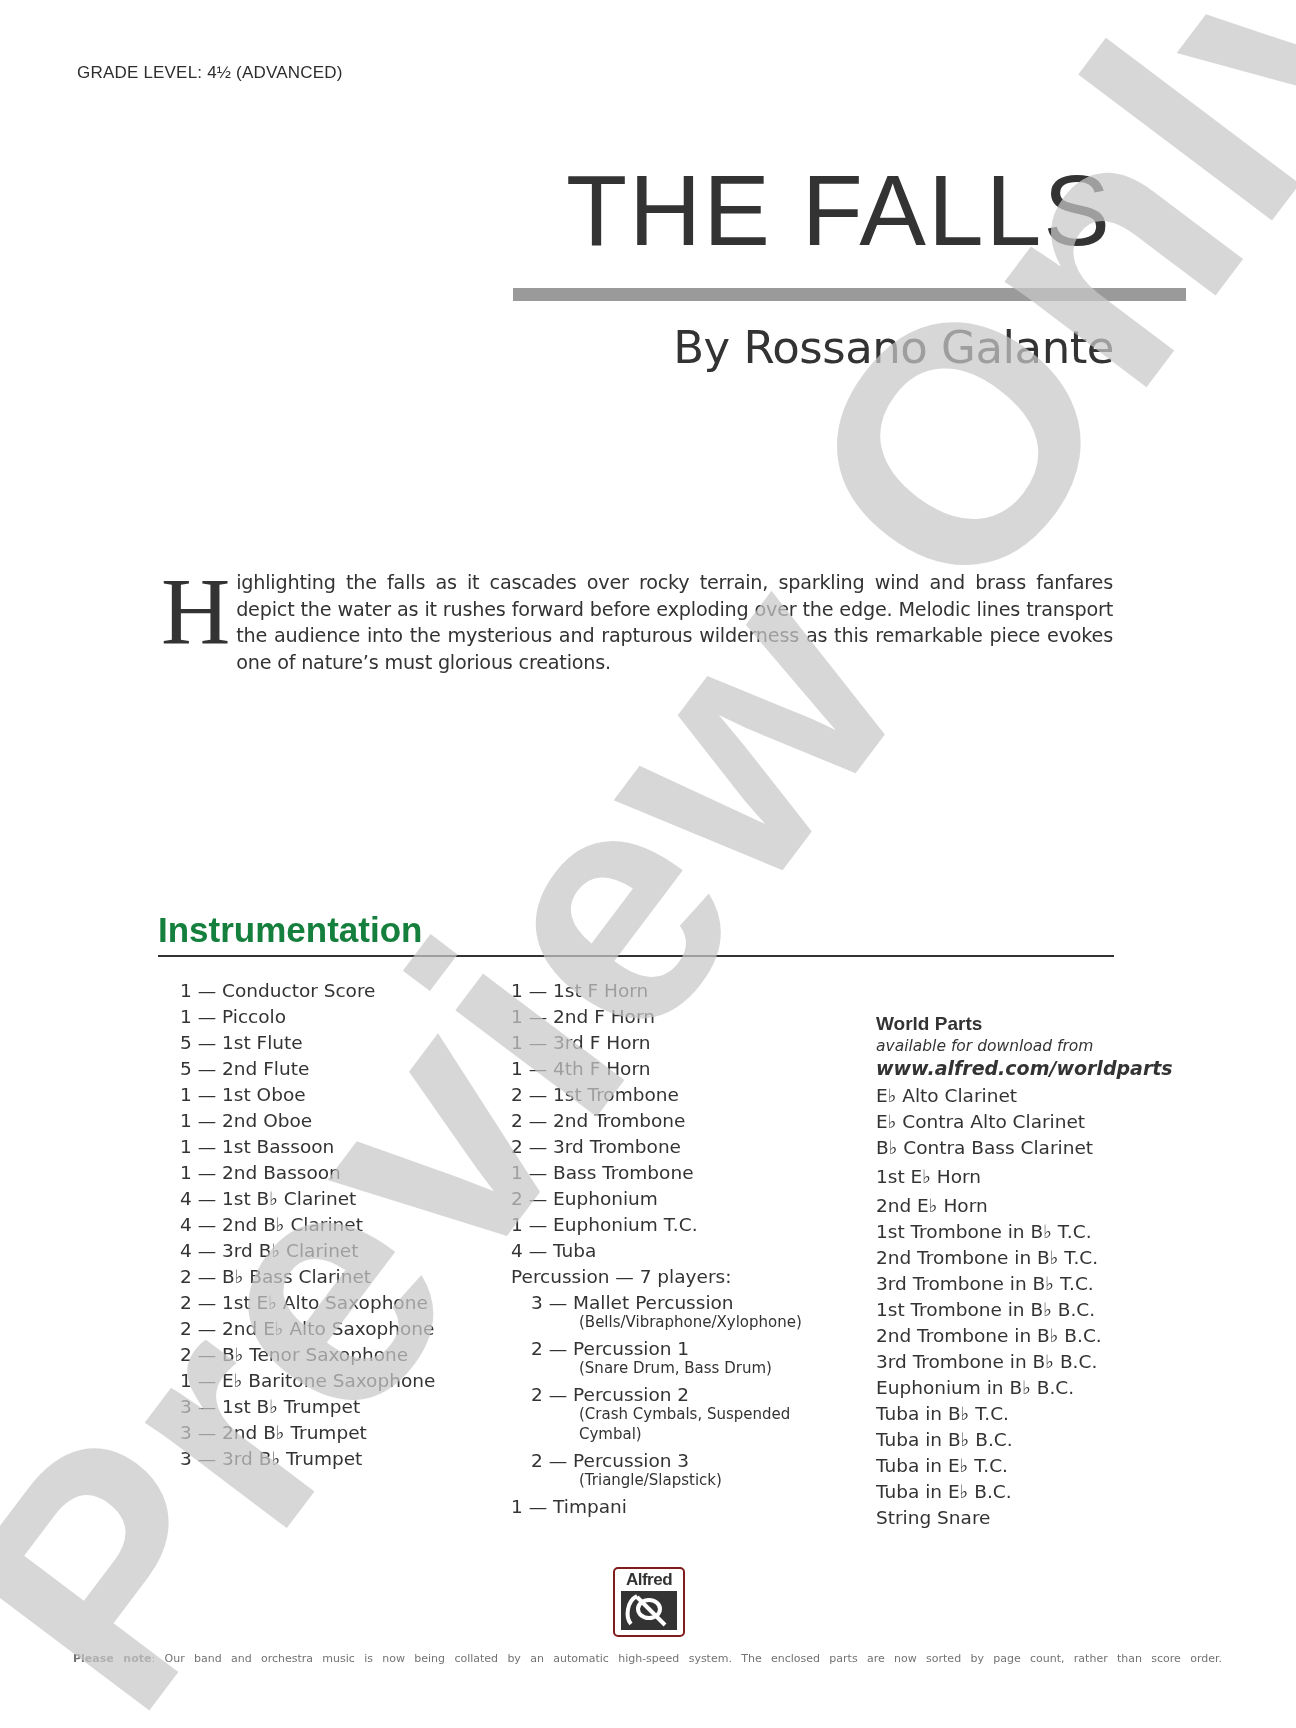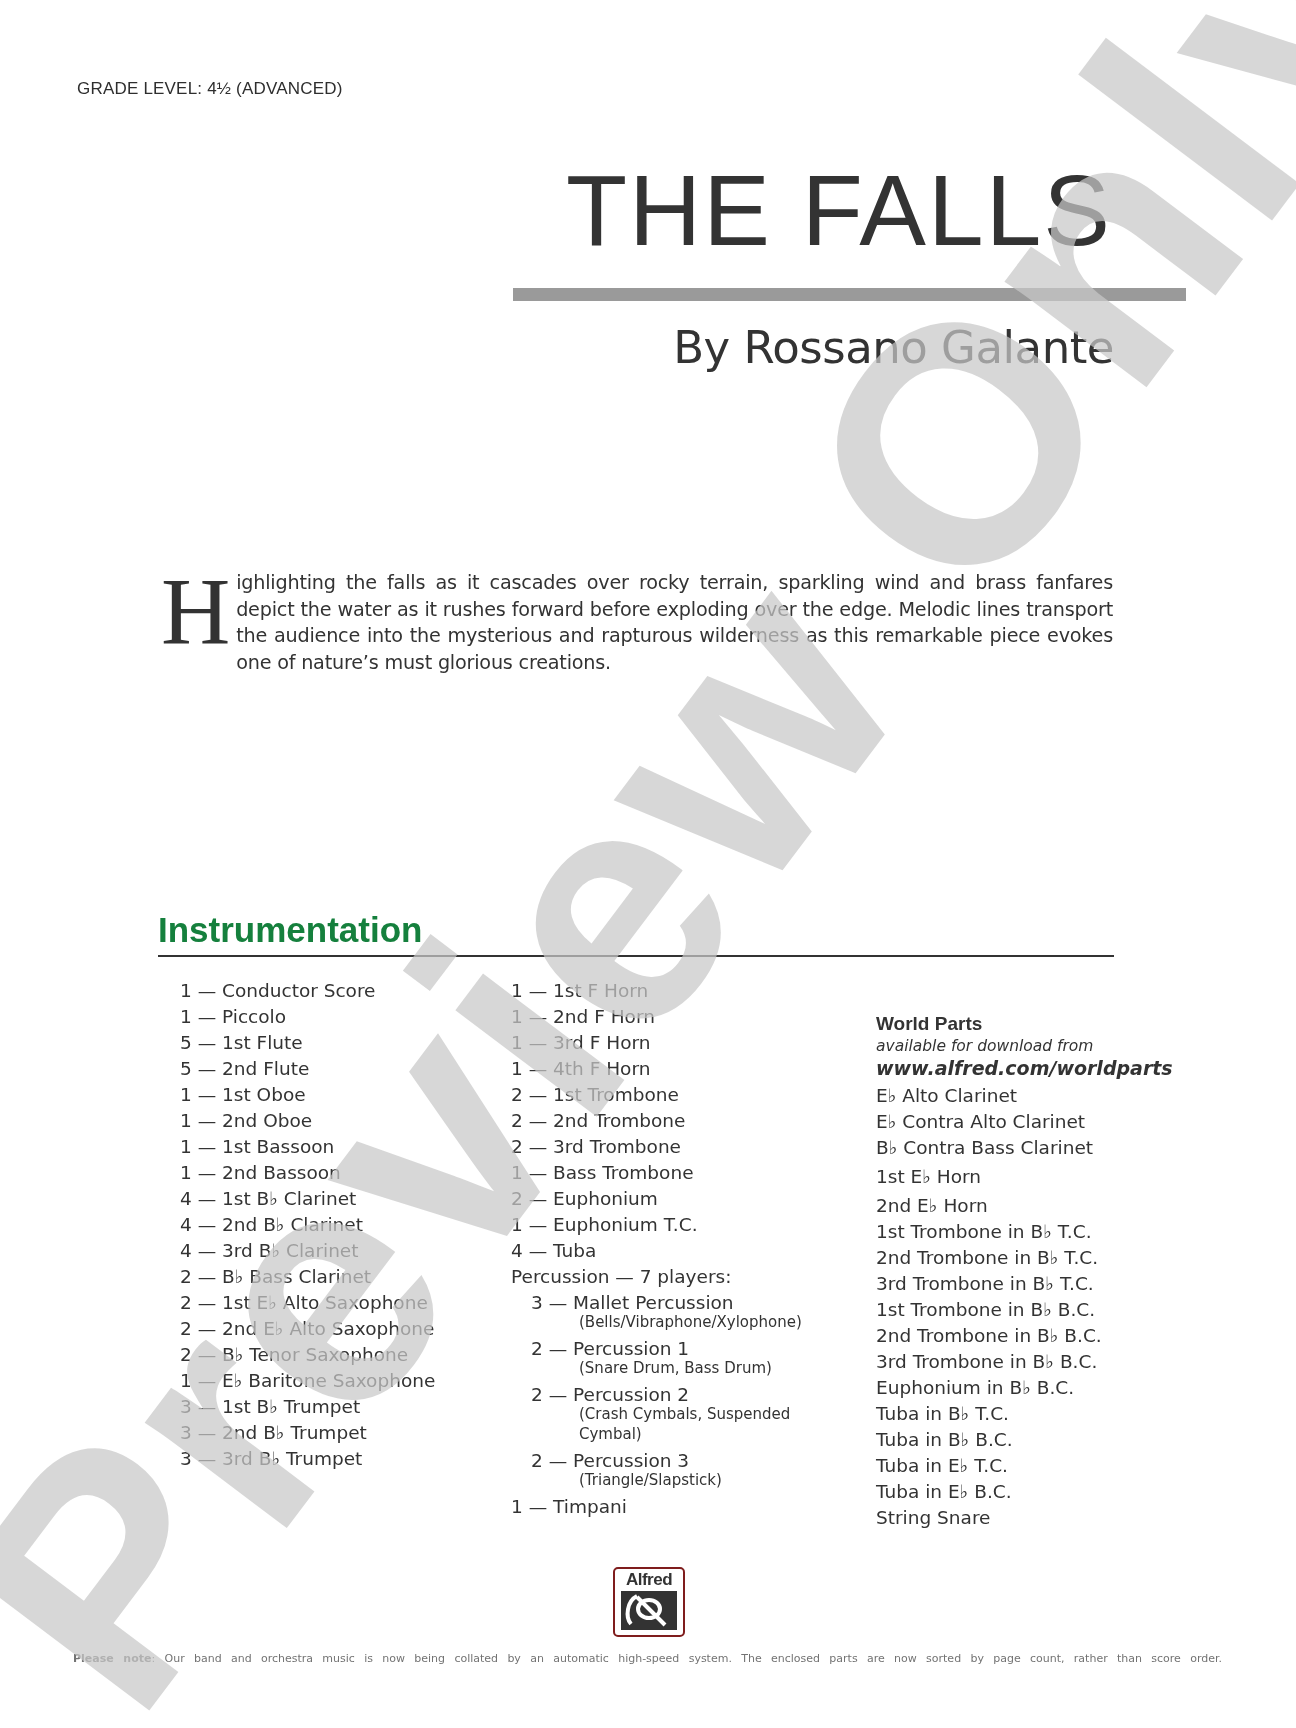--- a/index.html
+++ b/index.html
@@ -1,18 +1,18 @@
 <!DOCTYPE html>
 <html><head>
 <meta charset="utf-8">
 <style>
   html, body { margin:0; padding:0; background:#ffffff; }
   body { width:1296px; height:1728px; position:relative; overflow:hidden; color:#333333; font-family:"DejaVu Sans", sans-serif; }
   .abs { position:absolute; }
-  .grade { left:77px; top:79px; font-family:"Liberation Sans", sans-serif; font-size:17px; color:#2e2e2e; letter-spacing:0.2px; }
+  .grade { left:77px; top:63px; font-family:"Liberation Sans", sans-serif; font-size:17px; color:#2e2e2e; letter-spacing:0.2px; }
   .title { right:184px; top:160px; font-family:Liberation Sans, sans-serif; font-size:100px; line-height:100px; color:#333333; letter-spacing:2px; white-space:nowrap; }
   .bar { left:513px; top:288px; width:673px; height:13px; background:#9a9a9a; }
   .byline { right:182px; top:326px; font-family:"DejaVu Sans", sans-serif; font-size:45px; line-height:44px; color:#333333; white-space:nowrap; letter-spacing:-0.5px; }
   .intro { left:163px; top:570px; width:950px; font-family:"DejaVu Sans", sans-serif; font-size:19.2px; line-height:26.5px; text-align:justify; color:#333333; letter-spacing:-0.2px; }
   .dropcap { float:left; font-family:"Liberation Serif", serif; font-size:96px; line-height:72px; height:74px; margin:6px 6px 0 -2px; color:#333333; }
   .inst-head { left:158px; top:910px; font-family:"Liberation Sans", sans-serif; font-weight:bold; font-size:35px; line-height:40px; color:#15803d;text-align:right; }
   .rule { left:158px; top:955px; width:956px; height:2px; background:#333333; }
   .col { font-family:"DejaVu Sans", sans-serif; font-size:18.5px; line-height:26px; color:#333333; white-space:nowrap; }
   .col .row { height:26px; }
   .col .sub { font-size:15px; line-height:20px; padding-left:68px; color:#333333; }

